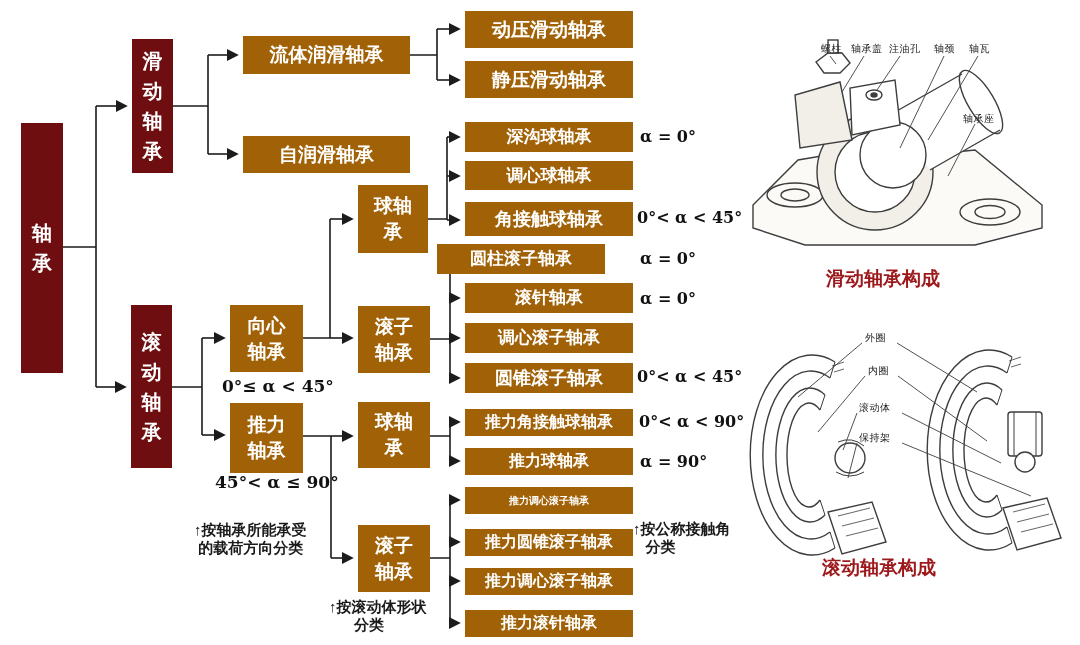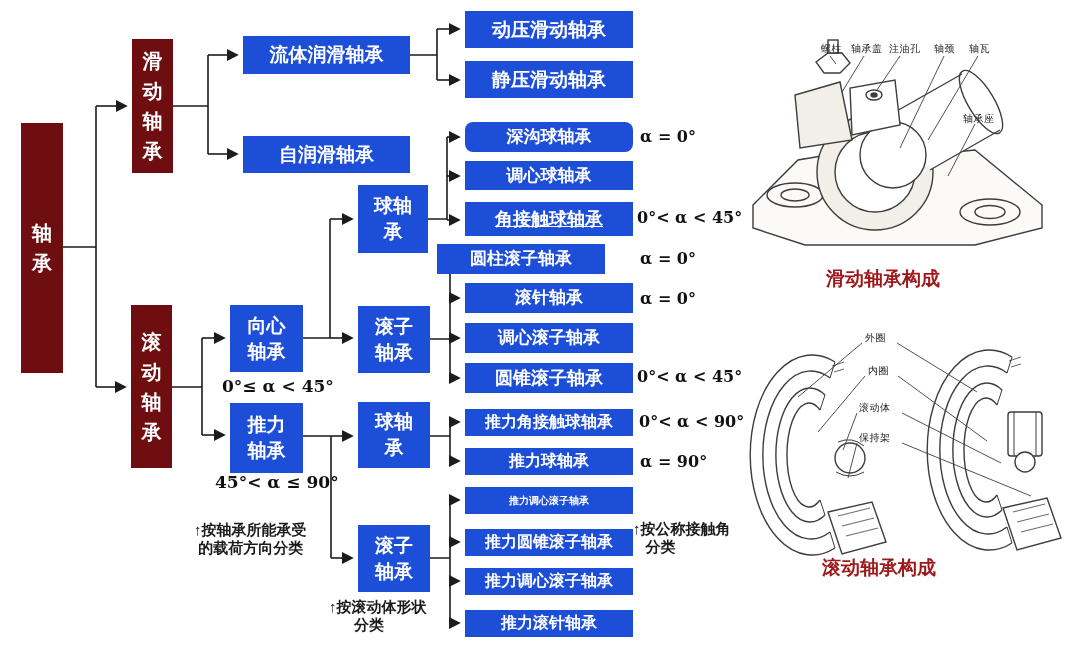--- a/index.html
+++ b/index.html
@@ -1,18 +1,18 @@
 <!DOCTYPE html>
 <html><head>
 <meta charset="utf-8">
 <style>
   html,body{margin:0;padding:0;background:#fff;}
   #canvas{position:relative;width:1080px;height:645px;background:#fff;overflow:hidden;
           font-family:"Liberation Sans","DejaVu Sans",sans-serif;}
-  .box{position:absolute;background:#1d4ed8;color:#fff;font-weight:bold;
+  .box{position:absolute;background:#a16207;color:#fff;font-weight:bold;
        display:flex;align-items:center;justify-content:center;text-align:center;
        line-height:1.15;box-sizing:border-box;}
   .box.dark{background:#6e0e11;}
   .box .vt{width:1.12em;word-break:break-all;line-height:1.5;margin:auto;}
   .box .sq{width:2.25em;word-break:break-all;line-height:1.35;margin:auto;}
   .alpha{position:absolute;font-family:"DejaVu Serif","Liberation Serif",serif;
          font-weight:bold;color:#111;font-size:16px;white-space:nowrap;}
   .range{position:absolute;font-family:"DejaVu Serif","Liberation Serif",serif;
          font-weight:bold;color:#111;font-size:17px;white-space:nowrap;}
   .note{position:absolute;font-weight:bold;color:#1a1a1a;font-size:15px;
@@ -183,27 +183,27 @@
   <div class="box" style="left:358px;top:525px;width:72px;height:67px;font-size:19px;">
     <span class="sq">滚子轴承</span>
   </div>
 
   <div class="box" style="left:465px;top:11px;width:168px;height:37px;font-size:19px;">
     <span>动压滑动轴承</span>
   </div>
   <div class="box" style="left:465px;top:61px;width:168px;height:37px;font-size:19px;">
     <span>静压滑动轴承</span>
   </div>
-  <div class="box" style="left:465px;top:122px;width:168px;height:30px;font-size:17px;border-radius:8px;">
+  <div class="box" style="left:465px;top:122px;width:168px;height:30px;font-size:17px;">
     <span>深沟球轴承</span>
   </div>
   <div class="box" style="left:465px;top:161px;width:168px;height:29px;font-size:17px;">
     <span>调心球轴承</span>
   </div>
-  <div class="box" style="left:465px;top:202px;width:168px;height:34px;font-size:18px;text-decoration:underline;">
+  <div class="box" style="left:465px;top:202px;width:168px;height:34px;font-size:18px;">
     <span>角接触球轴承</span>
   </div>
   <div class="box" style="left:437px;top:244px;width:168px;height:30px;font-size:17px;">
     <span>圆柱滚子轴承</span>
   </div>
   <div class="box" style="left:465px;top:283px;width:168px;height:30px;font-size:17px;">
     <span>滚针轴承</span>
   </div>
   <div class="box" style="left:465px;top:323px;width:168px;height:30px;font-size:17px;">
     <span>调心滚子轴承</span>

